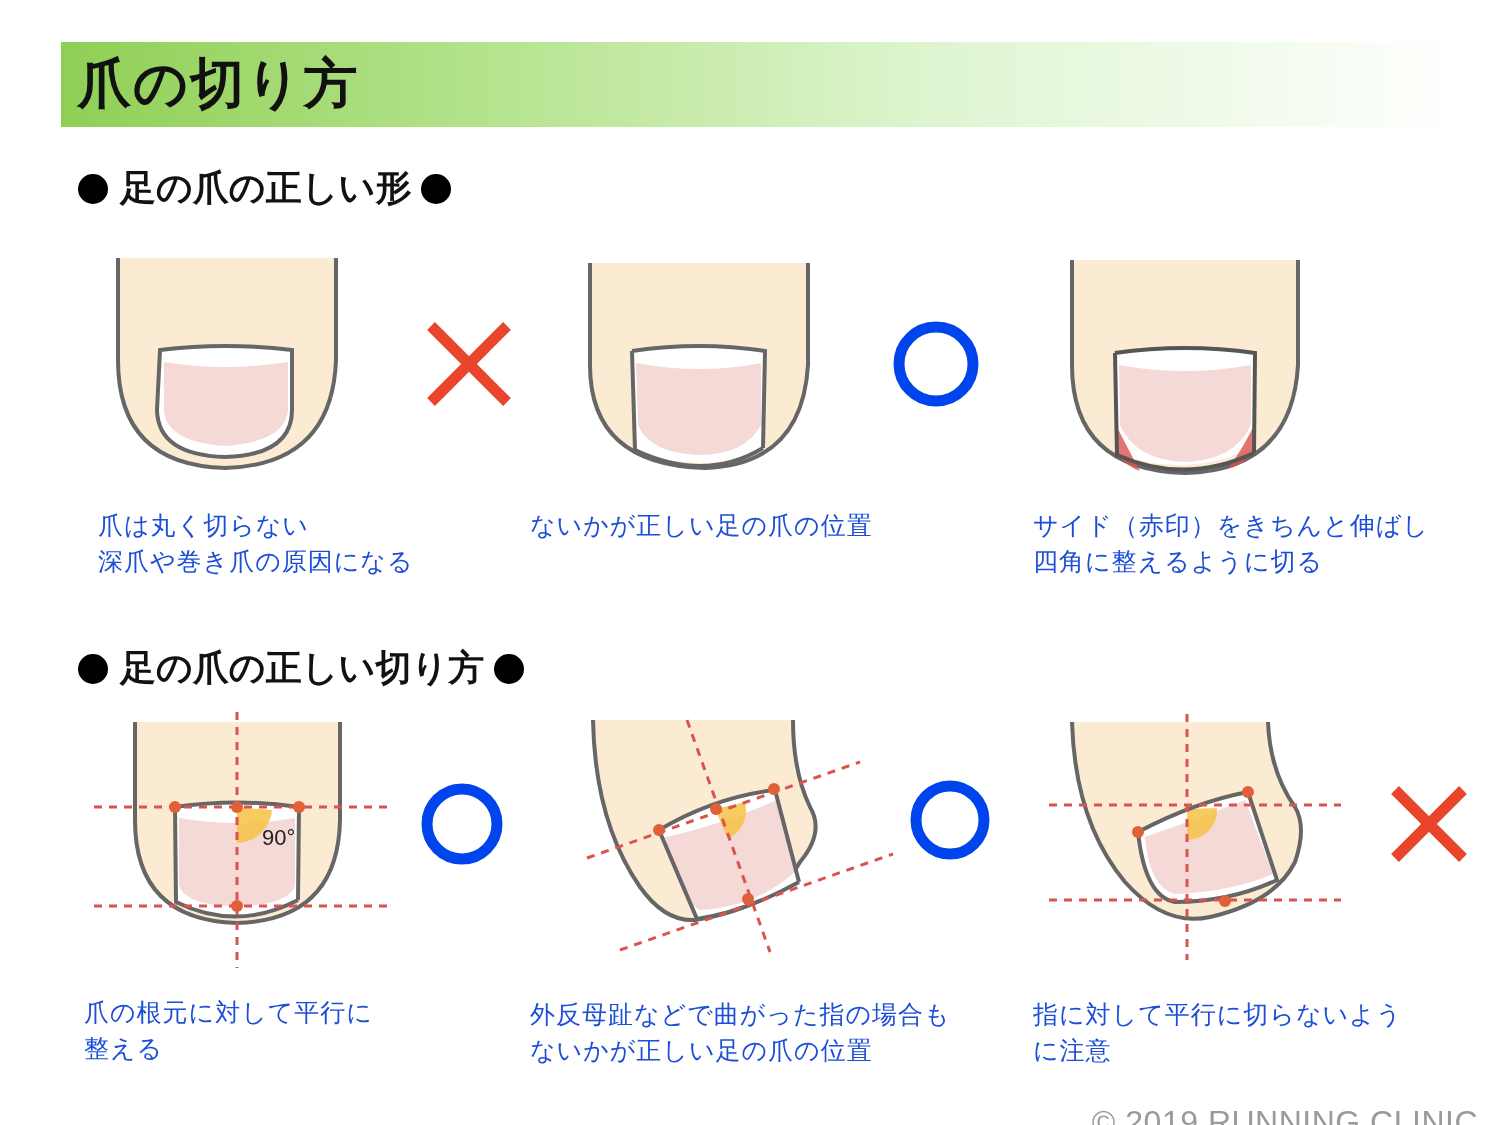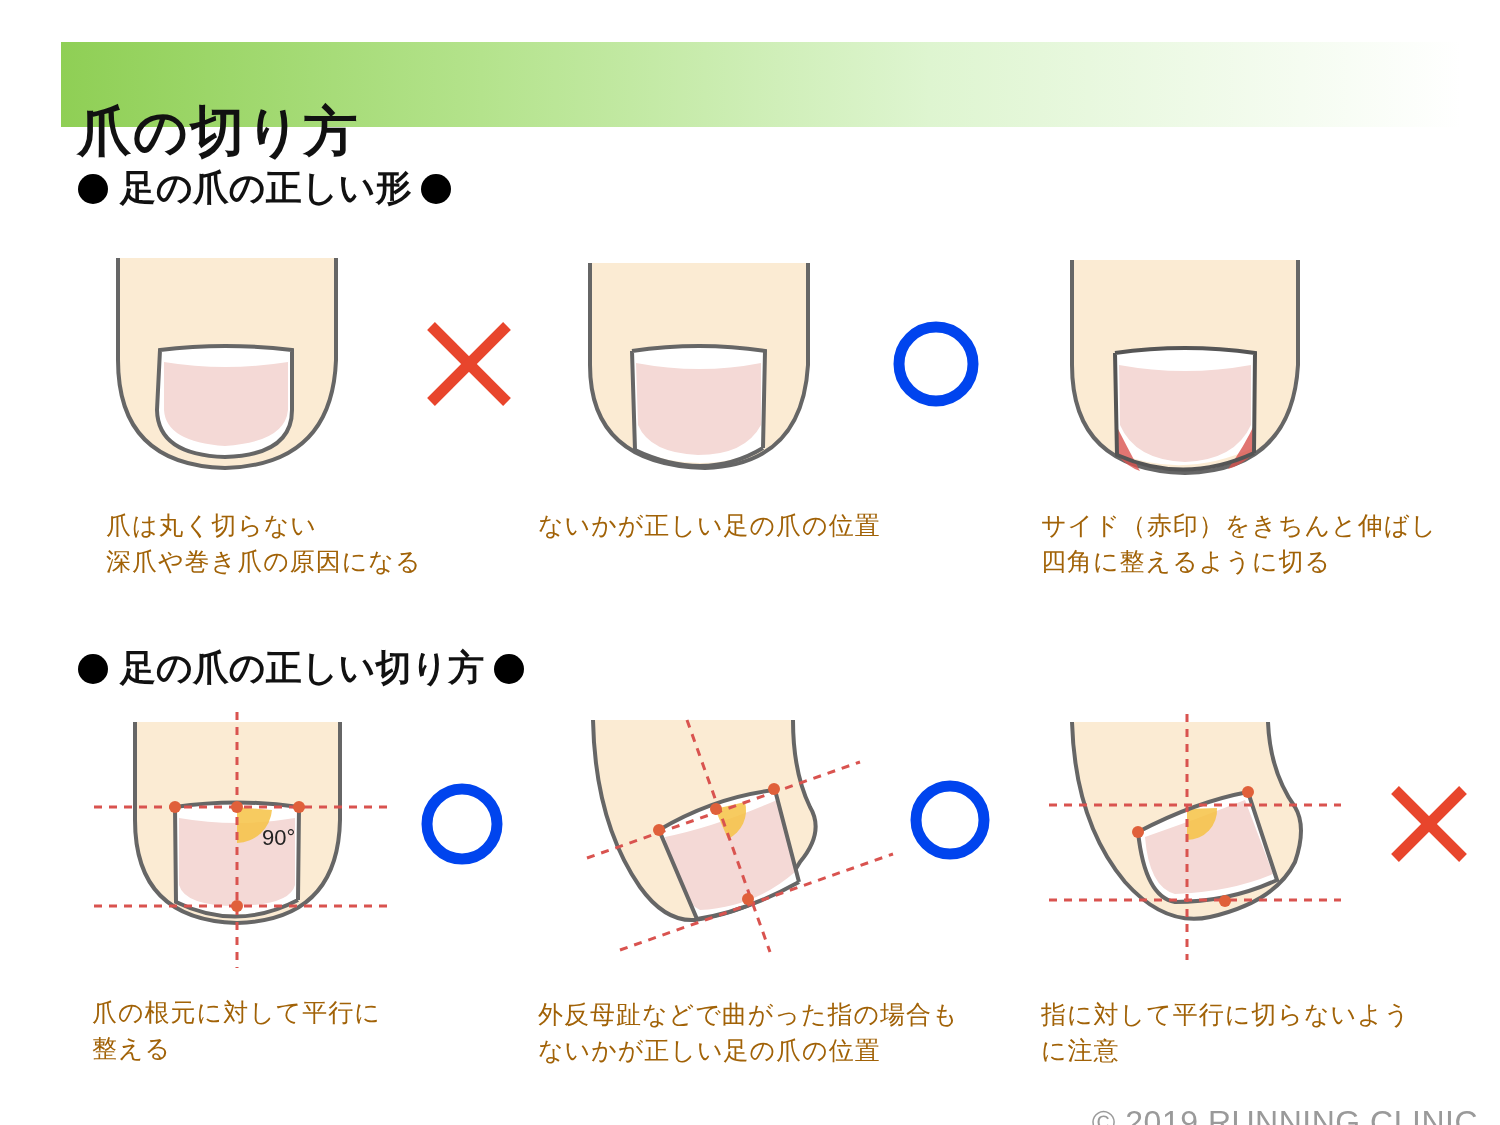--- a/index.html
+++ b/index.html
@@ -1,30 +1,30 @@
 <!DOCTYPE html>
 <html><head>
 <meta charset="utf-8">
 <style>
   html, body { margin:0; padding:0; background:#ffffff; }
   body { width:1500px; height:1125px; position:relative; overflow:hidden;
          font-family:"DejaVu Sans", "Liberation Sans", sans-serif; color:#222; }
   .title-bar { position:absolute; left:61px; top:42px; width:1400px; height:85px;
                background:linear-gradient(90deg, #8fcf55 0%, #b4e38c 30%, #def5d0 62%, #ffffff 100%); }
   .title-text { position:absolute; left:16px; top:6px; font-size:54px; font-weight:bold;
-                color:#111; letter-spacing:2px; line-height:72px;margin-top:48px; }
+                color:#111; letter-spacing:2px; line-height:72px; }
   .section-h { position:absolute; left:78px; font-size:36px; font-weight:bold; color:#111;
                line-height:40px; white-space:nowrap; }
   .section-h .dot { display:inline-block; width:30px; height:30px; border-radius:50%; background:#000;
                     vertical-align:-4px; }
   .section-h .dot.l { margin-right:12px; }
   .section-h .dot.r { margin-left:10px; }
   .fig { position:absolute; }
-  .caption { position:absolute; font-size:25px; line-height:36px; color:#a16207; white-space:nowrap;
-             letter-spacing:1px;margin-left:8px; }
+  .caption { position:absolute; font-size:25px; line-height:36px; color:#1d4ed8; white-space:nowrap;
+             letter-spacing:1px; }
   .copyright { position:absolute; right:22px; top:1072px; font-size:32px; color:#9a9a9a;
                font-family:"Liberation Sans", "DejaVu Sans", sans-serif; letter-spacing:0.5px;margin-top:32px; }
   .cap-line { display:block; }
 </style>
 </head>
 <body>
 
 <div class="title-bar">
   <div class="title-text">爪の切り方</div>
 </div>

